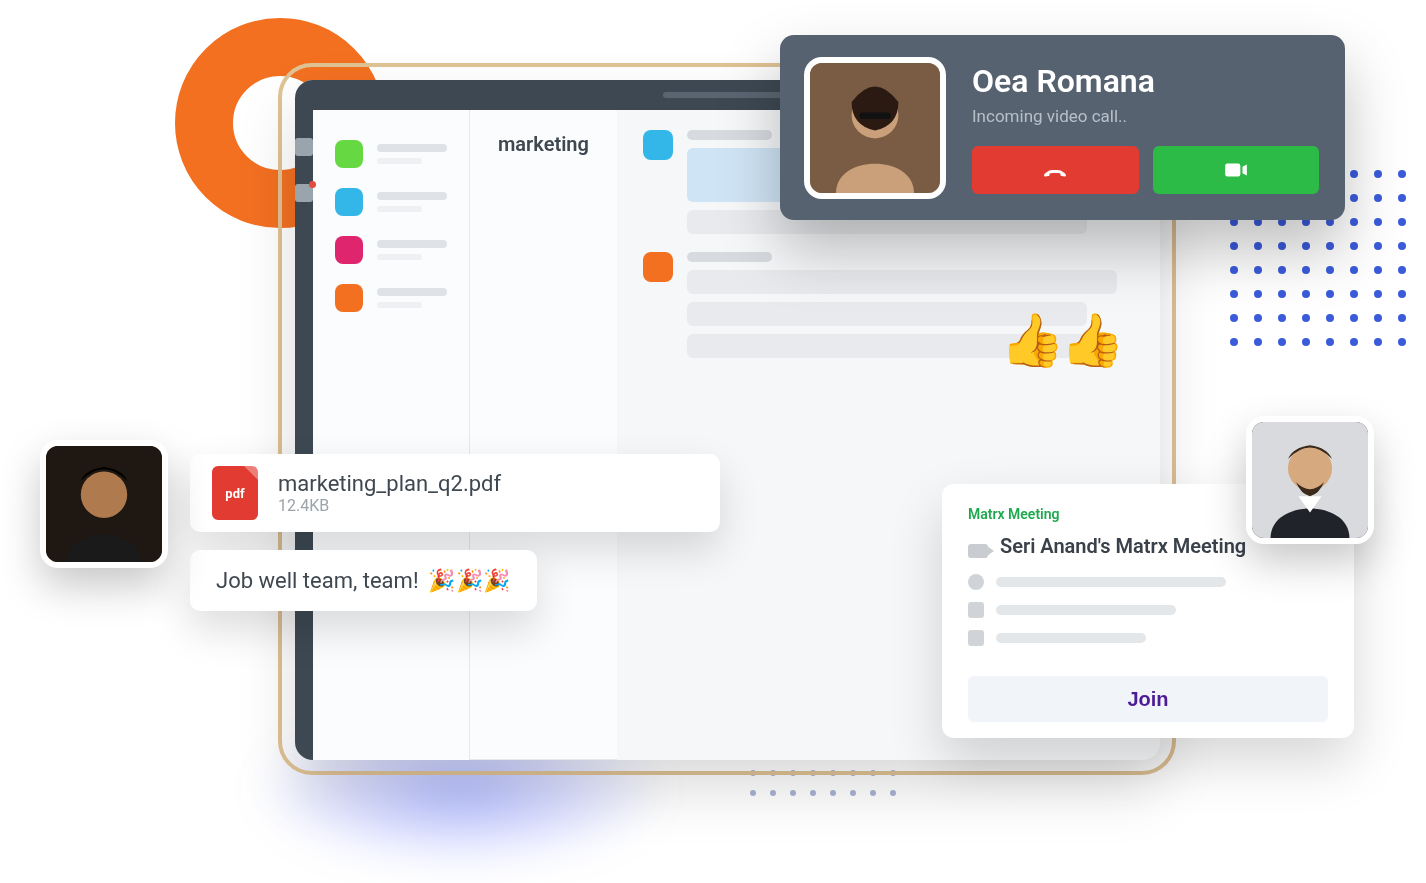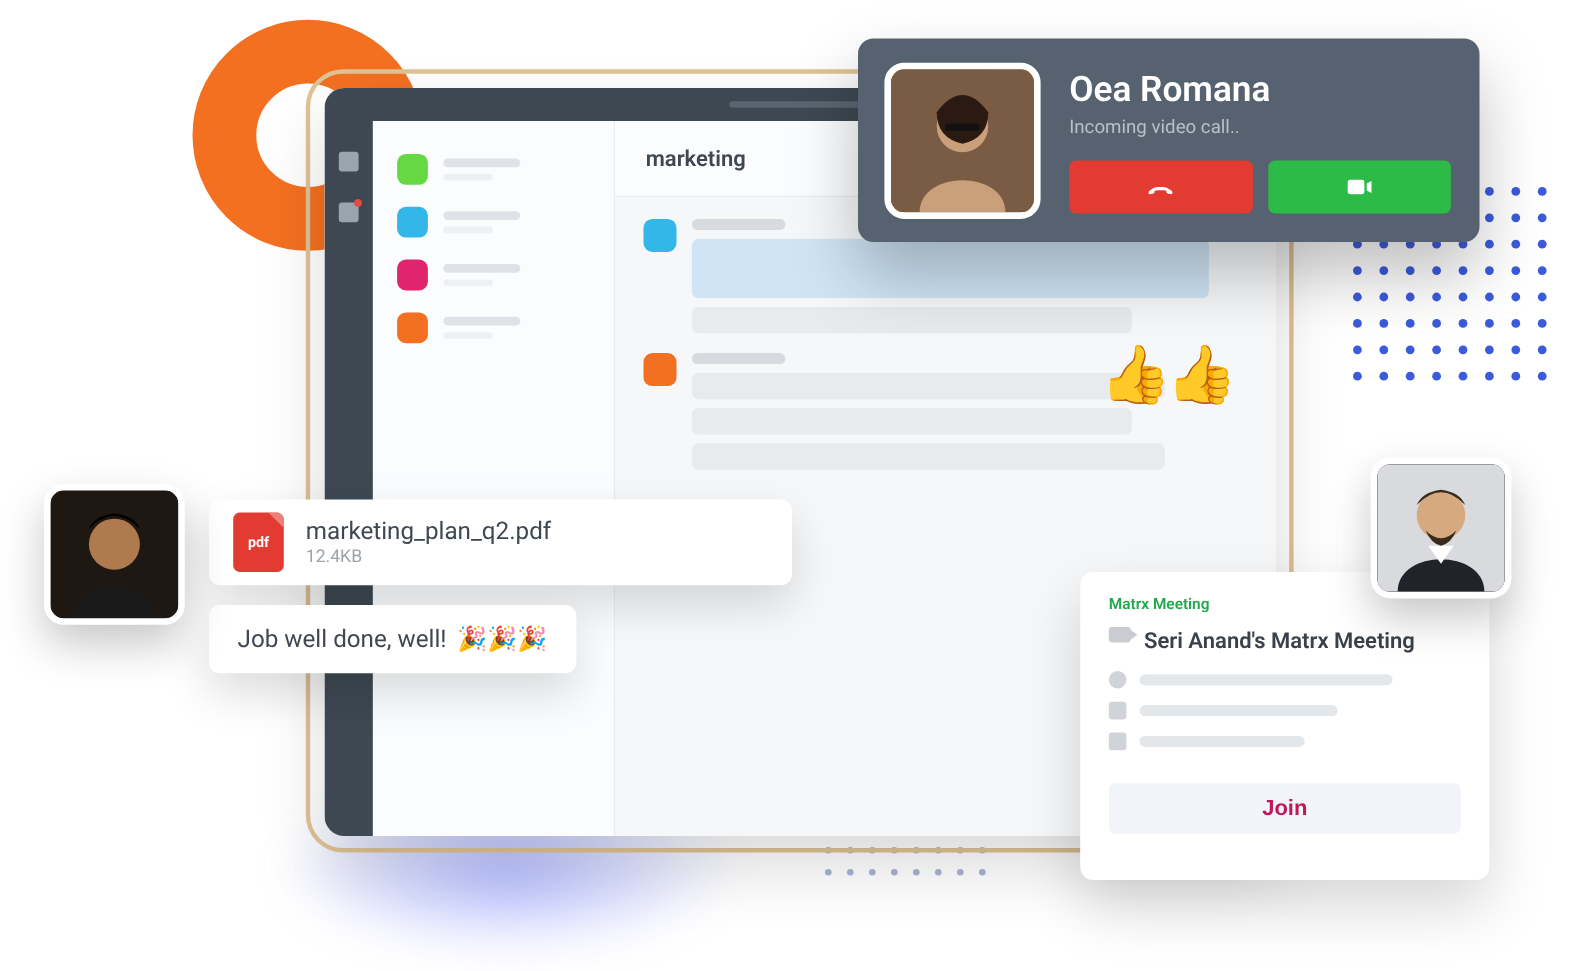--- a/index.html
+++ b/index.html
@@ -124,21 +124,21 @@
     flex-direction: column;
     gap: 6px;
   }
   .sidebar-lines .l1 { height: 8px; width: 70px; background: #dfe3e8; border-radius: 4px; }
   .sidebar-lines .l2 { height: 6px; width: 45px; background: #eef0f3; border-radius: 3px; }
 
   .main {
     flex: 1;
     background: #f5f7f9;
     display: flex;
-    flex-direction: column;
+    flex-direction: row;
   }
   .channel-header {
     padding: 22px 28px;
     font-size: 20px;
     font-weight: 600;
     color: #3f4750;
     border-bottom: 1px solid #e6e9ec;
     background: #fbfcfd;
   }
   .messages {
@@ -282,45 +282,45 @@
     position: absolute;
     top: 310px; left: 1000px;
     font-size: 52px;
     z-index: 9;
     letter-spacing: -4px;
   }
 
   
   .meet-card {
     position: absolute;
-    right: 72px; top: 520px;
-    width: 372px;
+    right: 72px; top: 484px;
+    width: 412px;
     background: #fff;
     border-radius: 12px;
     box-shadow: 0 24px 54px rgba(0,0,0,0.16);
-    padding: 22px 26px 42px 26px;
+    padding: 22px 26px 16px 26px;
     z-index: 8;
   }
   .meet-label { color: #1fa94e; font-size: 14px; font-weight: 600; margin-bottom: 12px; }
-  .meet-title-row { display:flex; align-items:flex-start; gap:12px; margin-bottom: 16px;}
+  .meet-title-row { display:flex; align-items:flex-end; gap:12px; margin-bottom: 16px;}
   .meet-title-row .vid-ic { width:20px; height:14px; background:#c9ccd0; border-radius:3px; position:relative;}
   .meet-title-row .vid-ic::after{content:"";position:absolute;right:-6px;top:2px;width:0;height:0;border-top:5px solid transparent;border-bottom:5px solid transparent;border-left:7px solid #c9ccd0;}
   .meet-title { font-size: 20px; font-weight:600; color:#3a414a; }
   .meet-line { display:flex; align-items:center; gap:12px; margin-bottom:12px;}
   .meet-ic { width:16px; height:16px; background:#d0d4d9; border-radius:50%; }
   .meet-ic.sq { border-radius:3px; }
   .meet-bar { height:10px; border-radius:5px; background:#e4e7ea; }
   .meet-bar.w1{width:230px;} .meet-bar.w2{width:180px;} .meet-bar.w3{width:150px;}
   .meet-join {
     margin-top: 18px;
     width: 100%;
     height: 46px;
     border: none;
     background: #f1f4f8;
-    color: #be185d;
+    color: #4c1d95;
     font-size: 20px;
     font-weight: 600;
     border-radius: 6px;
     cursor: pointer;
   }
 </style>
 </head>
 <body>
 
 <div class="orange-ring"></div>
@@ -537,21 +537,21 @@
 
 <div class="attach-card">
   <div class="pdf-chip">pdf</div>
   <div class="attach-meta">
     <div class="attach-name">marketing_plan_q2.pdf</div>
     <div class="attach-size">12.4KB</div>
   </div>
 </div>
 
 <div class="msg-card">
-  <span>Job well done, well!</span>
+  <span>Job well team, team!</span>
   <span>🎉🎉🎉</span>
 </div>
 
 <div class="meet-card">
   <div class="meet-label">Matrx Meeting</div>
   <div class="meet-title-row">
     <div class="vid-ic"></div>
     <div class="meet-title">Seri Anand's Matrx Meeting</div>
   </div>
   <div class="meet-line">

